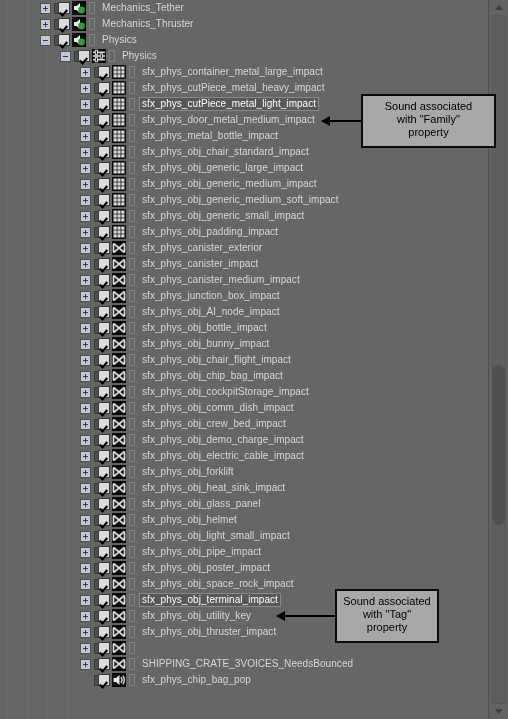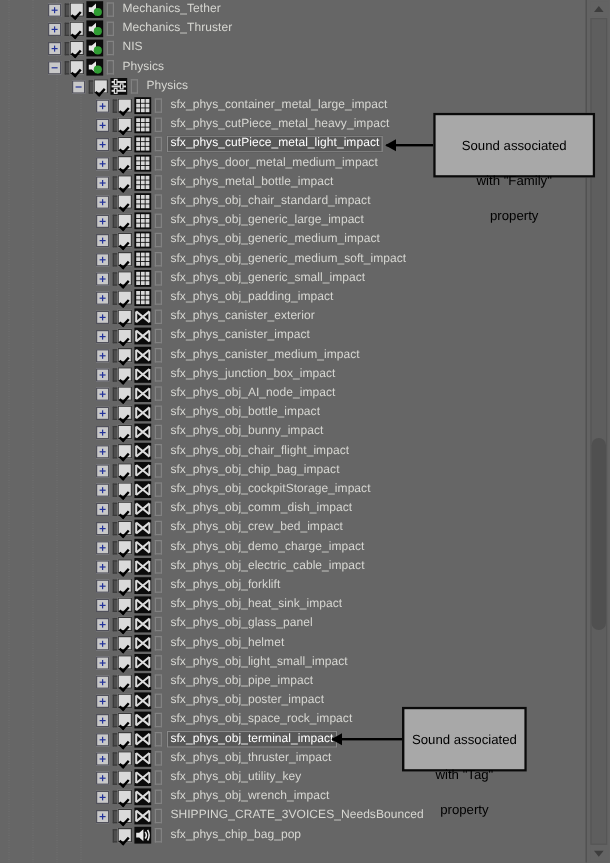--- a/index.html
+++ b/index.html
@@ -198,21 +198,21 @@
     background: #a8a8a8;
     border: 2px solid #0a0a0a;
     box-sizing: border-box;
     text-align: center;
     color: #000;
     font-size: 11px;
     line-height: 13px;
     font-family: "Liberation Sans", sans-serif;
     padding: 4px 6px;
   }
-  .callout div { white-space: nowrap; margin-top: 16px; }
+  .callout div { white-space: nowrap; }
 
   .arrow {
     position: absolute;
     height: 2px;
     background: #000;
   }
   .arrow::before {
     content: "";
     position: absolute;
     left: -1px; top: -4px;
@@ -259,36 +259,20 @@
           <div class="chkbox"></div>
         </div>
         <div class="tico">
           <svg width="14" height="14" viewBox="0 0 14 14">
             <path d="M2 5 L2 9 L4.5 9 L8 12 L8 2 L4.5 5 Z" fill="#e8e8e8"></path>
             <circle cx="9.5" cy="9" r="3.4" fill="#2f9e33"></circle>
           </svg>
         </div>
         <div class="bracket"></div>
         <div class="label">Mechanics_Thruster</div>
-      </div>
-      <div class="row">
-        <div class="indent" style="width: 40px;"></div>
-        <div class="exp "></div>
-        <div class="chkwrap">
-          <div class="chkstub"></div>
-          <div class="chkbox"></div>
-        </div>
-        <div class="tico">
-          <svg width="14" height="14" viewBox="0 0 14 14">
-            <path d="M2 5 L2 9 L4.5 9 L8 12 L8 2 L4.5 5 Z" fill="#e8e8e8"></path>
-            <circle cx="9.5" cy="9" r="3.4" fill="#2f9e33"></circle>
-          </svg>
-        </div>
-        <div class="bracket"></div>
-        <div class="label">NIS</div>
       </div>
       <div class="row">
         <div class="indent" style="width: 40px;"></div>
         <div class="exp minus"></div>
         <div class="chkwrap">
           <div class="chkstub"></div>
           <div class="chkbox"></div>
         </div>
         <div class="tico">
           <svg width="14" height="14" viewBox="0 0 14 14">
@@ -971,55 +955,54 @@
           <div class="chkbox"></div>
         </div>
         <div class="tico">
           <svg width="14" height="14" viewBox="0 0 14 14">
             <path d="M1.5 2.5 L12.5 11.5 M12.5 2.5 L1.5 11.5" stroke="#dcdcdc" stroke-width="1.7" fill="none"></path>
             <path d="M1.5 2.5 L1.5 11.5" stroke="#dcdcdc" stroke-width="1.7"></path>
             <path d="M12.5 2.5 L12.5 11.5" stroke="#dcdcdc" stroke-width="1.7"></path>
           </svg>
         </div>
         <div class="bracket"></div>
+        <div class="label">sfx_phys_obj_utility_key</div>
+      </div>
+      <div class="row">
+        <div class="indent" style="width: 80px;"></div>
+        <div class="exp "></div>
+        <div class="chkwrap">
+          <div class="chkstub"></div>
+          <div class="chkbox"></div>
+        </div>
+        <div class="tico">
+          <svg width="14" height="14" viewBox="0 0 14 14">
+            <path d="M1.5 2.5 L12.5 11.5 M12.5 2.5 L1.5 11.5" stroke="#dcdcdc" stroke-width="1.7" fill="none"></path>
+            <path d="M1.5 2.5 L1.5 11.5" stroke="#dcdcdc" stroke-width="1.7"></path>
+            <path d="M12.5 2.5 L12.5 11.5" stroke="#dcdcdc" stroke-width="1.7"></path>
+          </svg>
+        </div>
+        <div class="bracket"></div>
         <div class="label">sfx_phys_obj_thruster_impact</div>
       </div>
       <div class="row">
         <div class="indent" style="width: 80px;"></div>
         <div class="exp "></div>
         <div class="chkwrap">
           <div class="chkstub"></div>
           <div class="chkbox"></div>
         </div>
         <div class="tico">
           <svg width="14" height="14" viewBox="0 0 14 14">
             <path d="M1.5 2.5 L12.5 11.5 M12.5 2.5 L1.5 11.5" stroke="#dcdcdc" stroke-width="1.7" fill="none"></path>
             <path d="M1.5 2.5 L1.5 11.5" stroke="#dcdcdc" stroke-width="1.7"></path>
             <path d="M12.5 2.5 L12.5 11.5" stroke="#dcdcdc" stroke-width="1.7"></path>
           </svg>
         </div>
         <div class="bracket"></div>
-        <div class="label">sfx_phys_obj_utility_key</div>
-      </div>
-      <div class="row">
-        <div class="indent" style="width: 80px;"></div>
-        <div class="exp "></div>
-        <div class="chkwrap">
-          <div class="chkstub"></div>
-          <div class="chkbox"></div>
-        </div>
-        <div class="tico">
-          <svg width="14" height="14" viewBox="0 0 14 14">
-            <path d="M1.5 2.5 L12.5 11.5 M12.5 2.5 L1.5 11.5" stroke="#dcdcdc" stroke-width="1.7" fill="none"></path>
-            <path d="M1.5 2.5 L1.5 11.5" stroke="#dcdcdc" stroke-width="1.7"></path>
-            <path d="M12.5 2.5 L12.5 11.5" stroke="#dcdcdc" stroke-width="1.7"></path>
-          </svg>
-        </div>
-        <div class="bracket"></div>
-        <div class="label">sfx_phys_obj_wrench_impact</div>
       </div>
       <div class="row">
         <div class="indent" style="width: 80px;"></div>
         <div class="exp "></div>
         <div class="chkwrap">
           <div class="chkstub"></div>
           <div class="chkbox"></div>
         </div>
         <div class="tico">
           <svg width="14" height="14" viewBox="0 0 14 14">

